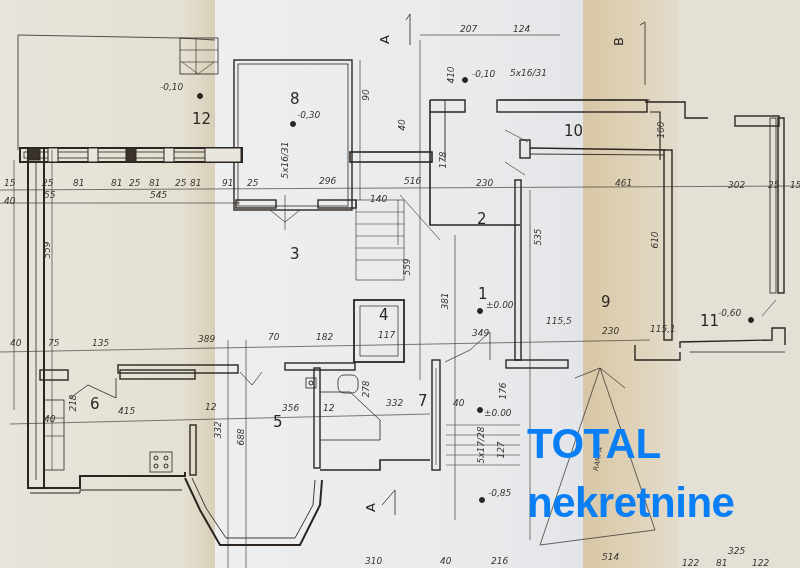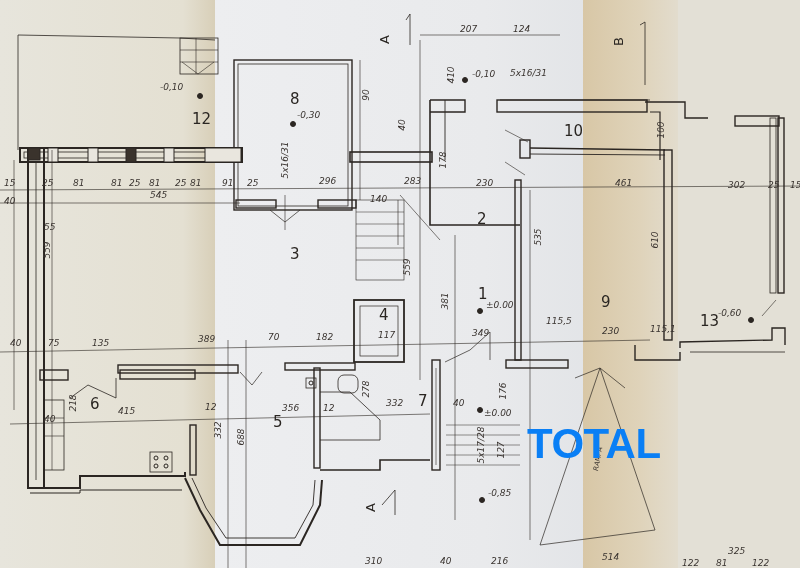--- a/index.html
+++ b/index.html
@@ -176,21 +176,21 @@
   </svg>
 
   <span class="lbl room" style="left:192px;top:110px;">12</span>
   <span class="lbl room" style="left:290px;top:90px;">8</span>
   <span class="lbl room" style="left:564px;top:122px;">10</span>
   <span class="lbl room" style="left:290px;top:245px;">3</span>
   <span class="lbl room" style="left:477px;top:210px;">2</span>
   <span class="lbl room" style="left:478px;top:285px;">1</span>
   <span class="lbl room" style="left:379px;top:306px;">4</span>
   <span class="lbl room" style="left:601px;top:293px;">9</span>
-  <span class="lbl room" style="left:700px;top:312px;">13</span>
+  <span class="lbl room" style="left:700px;top:312px;">11</span>
   <span class="lbl room" style="left:90px;top:395px;">6</span>
   <span class="lbl room" style="left:273px;top:413px;">5</span>
   <span class="lbl room" style="left:418px;top:392px;">7</span>
 
   <span class="lbl lvl" style="left:160px;top:82px;">-0,10</span>
   <span class="lbl lvl" style="left:297px;top:110px;">-0,30</span>
   <span class="lbl lvl" style="left:472px;top:69px;">-0,10</span>
   <span class="lbl lvl" style="left:486px;top:300px;">±0.00</span>
   <span class="lbl lvl" style="left:484px;top:408px;">±0.00</span>
   <span class="lbl lvl" style="left:718px;top:308px;">-0,60</span>
@@ -211,29 +211,29 @@
   <span class="lbl dim" style="left:42px;top:178px;">25</span>
   <span class="lbl dim" style="left:73px;top:178px;">81</span>
   <span class="lbl dim" style="left:111px;top:178px;">81</span>
   <span class="lbl dim" style="left:129px;top:178px;">25</span>
   <span class="lbl dim" style="left:149px;top:178px;">81</span>
   <span class="lbl dim" style="left:175px;top:178px;">25</span>
   <span class="lbl dim" style="left:190px;top:178px;">81</span>
   <span class="lbl dim" style="left:222px;top:178px;">91</span>
   <span class="lbl dim" style="left:247px;top:178px;">25</span>
   <span class="lbl dim" style="left:319px;top:176px;">296</span>
-  <span class="lbl dim" style="left:404px;top:176px;">283</span>
+  <span class="lbl dim" style="left:404px;top:176px;">516</span>
   <span class="lbl dim" style="left:476px;top:178px;">230</span>
   <span class="lbl dim" style="left:615px;top:178px;">461</span>
   <span class="lbl dim" style="left:728px;top:180px;">302</span>
   <span class="lbl dim" style="left:768px;top:180px;">25</span>
   <span class="lbl dim" style="left:790px;top:180px;">15</span>
 
   <span class="lbl dim" style="left:4px;top:196px;">40</span>
-  <span class="lbl dim" style="left:44px;top:190px;margin-top:32px;">55</span>
+  <span class="lbl dim" style="left:44px;top:190px;">55</span>
   <span class="lbl dim" style="left:150px;top:190px;">545</span>
   <span class="lbl dim" style="left:370px;top:194px;">140</span>
 
   <span class="lbl dim" style="left:10px;top:338px;">40</span>
   <span class="lbl dim" style="left:48px;top:338px;">75</span>
   <span class="lbl dim" style="left:92px;top:338px;">135</span>
   <span class="lbl dim" style="left:198px;top:334px;">389</span>
   <span class="lbl dim" style="left:268px;top:332px;">70</span>
   <span class="lbl dim" style="left:316px;top:332px;">182</span>
   <span class="lbl dim" style="left:378px;top:330px;">117</span>
@@ -271,13 +271,14 @@
   <span class="lbl dim" style="left:365px;top:556px;">310</span>
   <span class="lbl dim" style="left:440px;top:556px;">40</span>
   <span class="lbl dim" style="left:491px;top:556px;">216</span>
   <span class="lbl dim" style="left:602px;top:552px;">514</span>
   <span class="lbl dim" style="left:728px;top:546px;">325</span>
   <span class="lbl dim" style="left:682px;top:558px;">122</span>
   <span class="lbl dim" style="left:716px;top:558px;">81</span>
   <span class="lbl dim" style="left:752px;top:558px;">122</span>
 
   <div class="brand t1">TOTAL</div>
+  <div class="brand t2">nekretnine</div>
 </div>
 
 </body></html>

